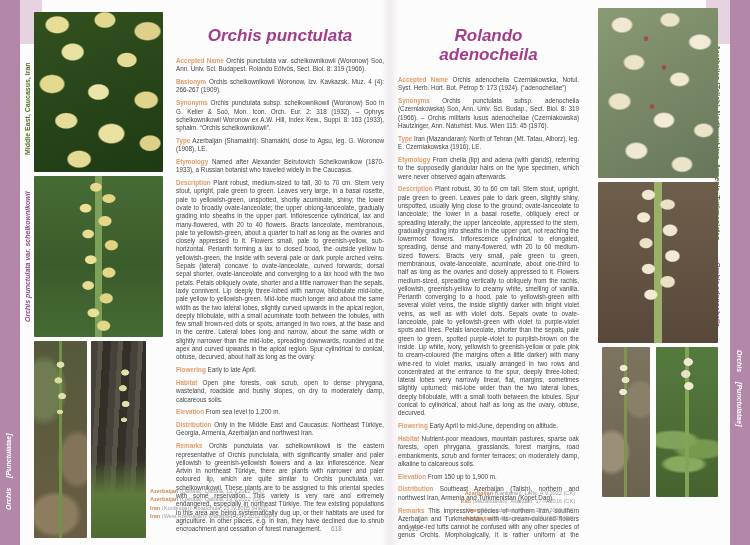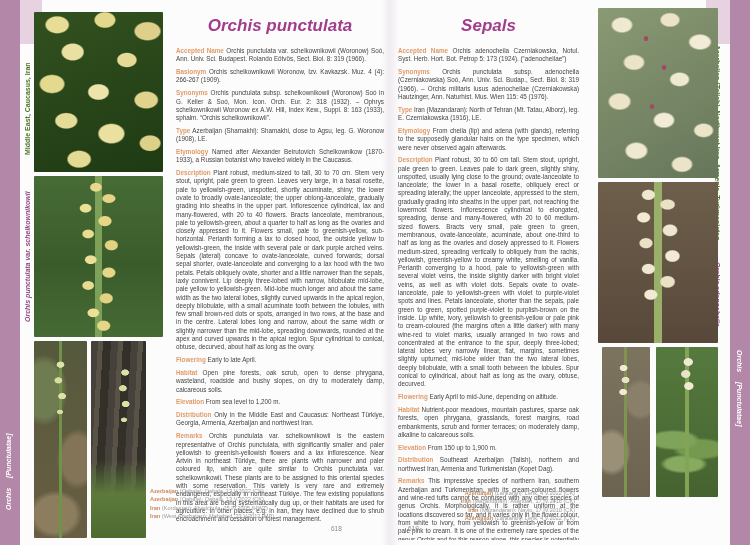--- a/index.html
+++ b/index.html
@@ -15,21 +15,21 @@
   .vtext{position:absolute;writing-mode:vertical-rl;white-space:nowrap;font-size:7px;font-weight:bold;}
   .vleft{transform:rotate(180deg);}
   .vregion{color:#4f7428;}
   .vspecies{color:#8e4a88;font-style:italic;}
   .vseries{color:#ffffff;font-style:italic;word-spacing:8px;}
   
   .col{position:absolute;top:10px;height:530px;overflow:hidden;}
   .col-left{left:176px;width:208px;}
   .col-right{left:398px;width:181px;}
   .ptitle{text-align:center;color:#a23c8c;font-weight:bold;font-style:italic;
-          font-size:17px;line-height:1.12;margin:6px 0 12px;}
+          font-size:17px;line-height:1.12;margin:16px 0 12px;}
   .sec{font-size:6.3px;line-height:1.32;color:#444;text-align:justify;margin:0 0 4.5px;}
   .lab{color:#df9a68;font-weight:bold;}
   
   .caps{position:absolute;font-size:5.6px;line-height:1.5;}
   .caps-left{left:150px;top:487px;width:180px;text-align:left;}
   .caps-right{left:395px;top:489px;width:180px;text-align:right;}
   .cap-place{color:#c98b5c;font-weight:bold;}
   .cap-rest{color:#9b9b9b;}
   .pagenum{position:absolute;top:525px;font-size:6.5px;color:#8a8a8a;}
   .pn-left{left:331px;}
@@ -179,21 +179,22 @@
   <div class="vtext vspecies" style="left:714px;top:262px;height:110px;">Orchis adenocheila</div>
   <div class="vtext vseries" style="left:736px;top:350px;height:160px;">Orchis [Punctulatae]</div>
 
   <div class="photo ph-r1"></div>
   <div class="photo ph-r2"></div>
   <div class="photo ph-r3"></div>
   <div class="photo ph-r4"></div>
 
   <div class="col col-right">
     <div class="ptitle">
-      <div>Sepals</div>
+      <div>Rolando</div>
+      <div>adenocheila</div>
     </div>
     <p class="sec"><span class="lab">Accepted Name</span> <span>Orchis adenocheila Czerniakowska, Notul. Syst. Herb. Hort. Bot. Petrop 5: 173 (1924). (“adenocheilae”)</span></p>
     <p class="sec"><span class="lab">Synonyms</span> <span>Orchis punctulata subsp. adenocheila (Czerniakowska) Soó, Ann. Univ. Sci. Budap., Sect. Biol. 8: 319 (1966). – Orchis militaris lusus adenocheilae (Czerniakowska) Hautzinger, Ann. Naturhist. Mus. Wien 115: 45 (1976).</span></p>
     <p class="sec"><span class="lab">Type</span> <span>Iran (Mazandaran): North of Tehran (Mt. Tatau, Alborz), leg. E. Czerniakowska (1916), LE.</span></p>
     <p class="sec"><span class="lab">Etymology</span> <span>From cheila (lip) and adena (with glands), referring to the supposedly glandular hairs on the type specimen, which were never observed again afterwards.</span></p>
     <p class="sec"><span class="lab">Description</span> <span>Plant robust, 30 to 60 cm tall. Stem stout, upright, pale green to green. Leaves pale to dark green, slightly shiny, unspotted, usually lying close to the ground; ovate-lanceolate to lanceolate; the lower in a basal rosette, obliquely erect or spreading laterally; the upper lanceolate, appressed to the stem, gradually grading into sheaths in the upper part, not reaching the lowermost flowers. Inflorescence cylindrical to elongated, spreading, dense and many-flowered, with 20 to 60 medium-sized flowers. Bracts very small, pale green to green, membranous, ovate-lanceolate, acuminate, about one-third to half as long as the ovaries and closely appressed to it. Flowers medium-sized, spreading vertically to obliquely from the rachis, yellowish, greenish-yellow to creamy white, smelling of vanilla. Perianth converging to a hood, pale to yellowish-green with several violet veins, the inside slightly darker with bright violet veins, as well as with violet dots. Sepals ovate to ovate-lanceolate, pale to yellowish-green with violet to purple-violet spots and lines. Petals lanceolate, shorter than the sepals, pale green to green, spotted purple-violet to purplish-brown on the inside. Lip white, ivory, yellowish to greenish-yellow or pale pink to cream-coloured (the margins often a little darker) with many wine-red to violet marks, usually arranged in two rows and concentrated at the entrance to the spur, deeply three-lobed; lateral lobes very narrowly linear, flat, margins, sometimes slightly upturned; mid-lobe wider than the two lateral lobes, deeply bilobulate, with a small tooth between the lobules. Spur conical to cylindrical, about half as long as the ovary, obtuse, decurved.</span></p>
     <p class="sec"><span class="lab">Flowering</span> <span>Early April to mid-June, depending on altitude.</span></p>
     <p class="sec"><span class="lab">Habitat</span> <span>Nutrient-poor meadows, mountain pastures, sparse oak forests, open phrygana, grasslands, forest margins, road embankments, scrub and former terraces; on moderately damp, alkaline to calcareous soils.</span></p>
     <p class="sec"><span class="lab">Elevation</span> <span>From 150 up to 1,900 m.</span></p>
     <p class="sec"><span class="lab">Distribution</span> <span>Southeast Azerbaijan (Talish), northern and northwest Iran, Armenia and Turkmenistan (Kopet Dag).</span></p>

